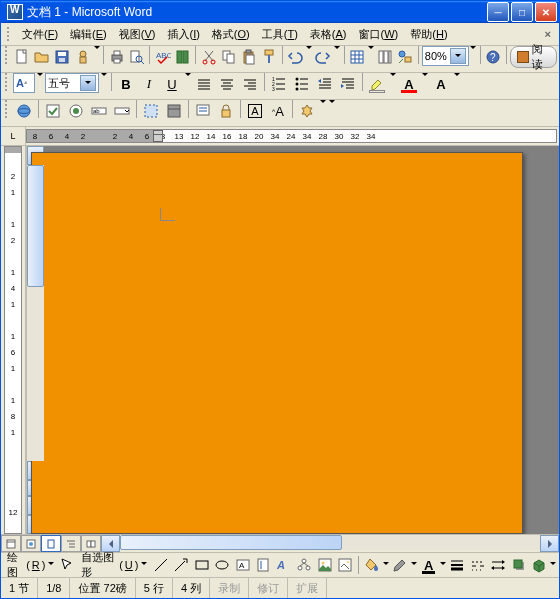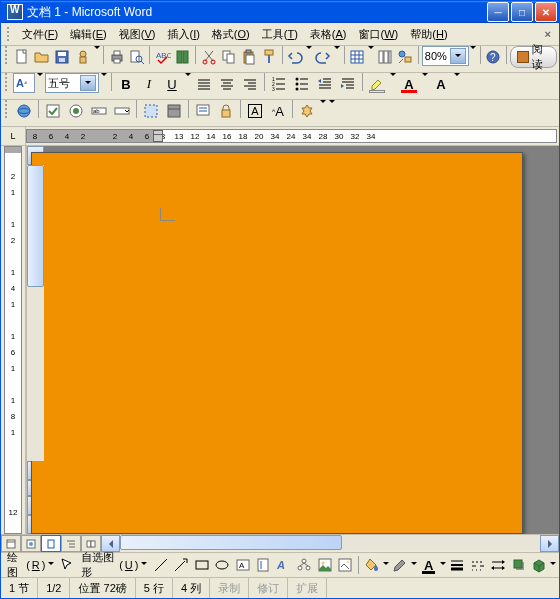--- a/index.html
+++ b/index.html
@@ -673,21 +673,21 @@
         <svg viewBox="0 0 16 16">
           <path d="M3 6l5-3 5 3v6l-5 3-5-3z" fill="#4a8a4a" stroke="#2a6a2a"></path>
           <path d="M3 6l5 3 5-3M8 9v6" fill="none" stroke="#2a6a2a"></path>
         </svg>
       </div>
     <div class="dd"></div>
   </div>
 
   <div class="statusbar">
     <div class="cell">1 节</div>
-    <div class="cell">1/2</div>
+    <div class="cell">1/8</div>
     <div class="cell">位置 72磅</div>
     <div class="cell">5 行</div>
     <div class="cell">4 列</div>
     <div class="cell dim">录制</div>
     <div class="cell dim">修订</div>
     <div class="cell dim">扩展</div>
   </div>
 
 </div>
 

